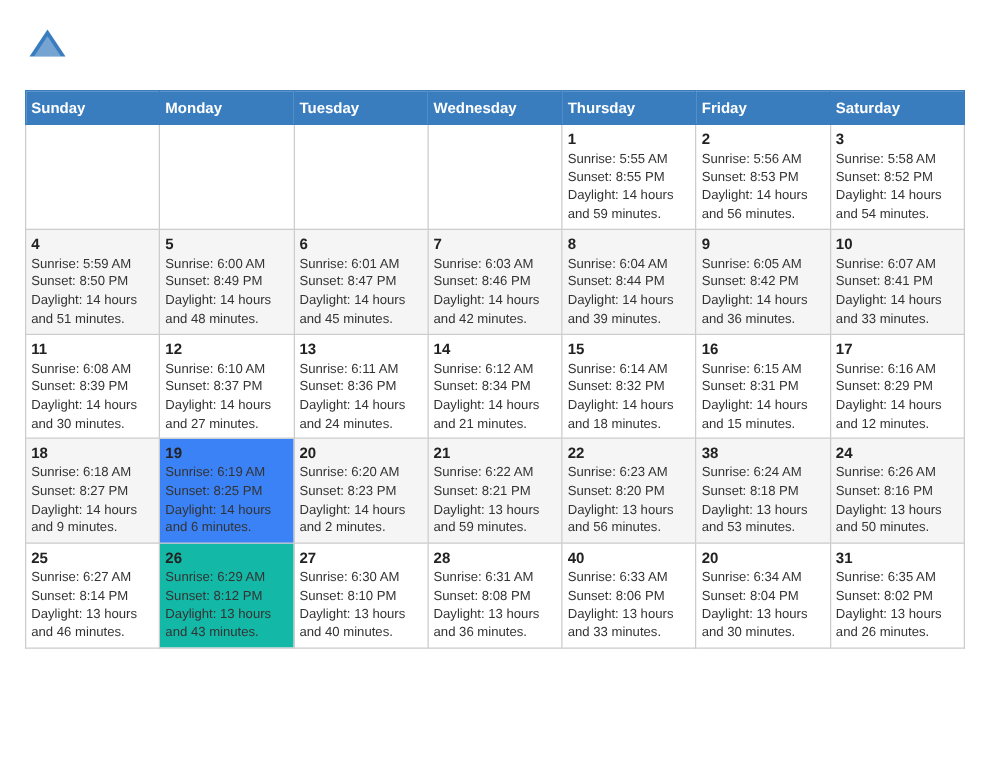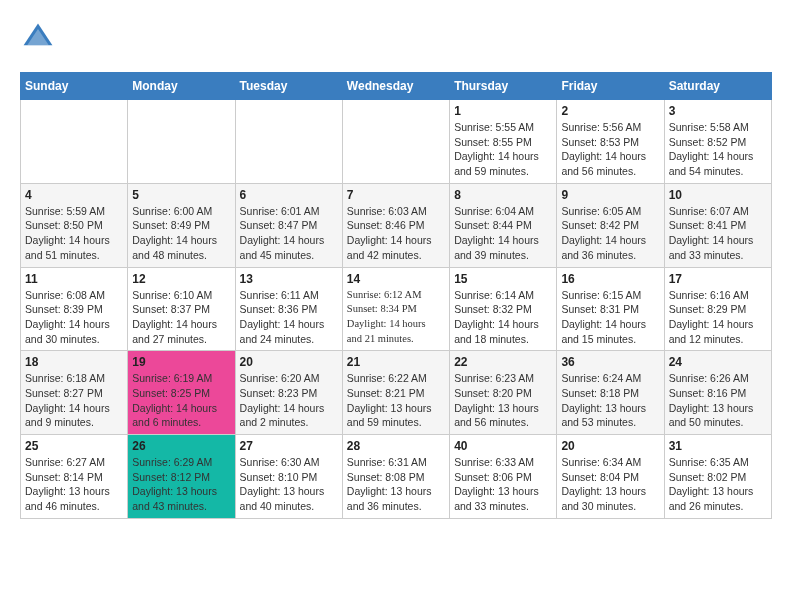--- a/index.html
+++ b/index.html
@@ -221,21 +221,21 @@
         </td>
         <td style="background: rgb(255, 255, 255);">
           <span class="day-num">13</span>
           <div class="day-info" style="white-space: pre-line;">Sunrise: 6:11 AM
 Sunset: 8:36 PM
 Daylight: 14 hours
 and 24 minutes.</div>
         </td>
         <td style="background: rgb(255, 255, 255);">
           <span class="day-num">14</span>
-          <div class="day-info" style="white-space: pre-line; font-family: Liberation Serif, serif;">Sunrise: 6:12 AM
+          <div class="day-info" style="white-space: pre-line;">Sunrise: 6:12 AM
 Sunset: 8:34 PM
 Daylight: 14 hours
 and 21 minutes.</div>
         </td>
         <td style="background: rgb(255, 255, 255);">
           <span class="day-num">15</span>
           <div class="day-info" style="white-space: pre-line;">Sunrise: 6:14 AM
 Sunset: 8:32 PM
 Daylight: 14 hours
 and 18 minutes.</div>
@@ -256,21 +256,21 @@
         </td>
       </tr>
       <tr>
         <td style="background: rgb(245, 245, 245);">
           <span class="day-num">18</span>
           <div class="day-info" style="white-space: pre-line;">Sunrise: 6:18 AM
 Sunset: 8:27 PM
 Daylight: 14 hours
 and 9 minutes.</div>
         </td>
-        <td style="background: #ec4899;">
+        <td style="background: #3b82f6;">
           <span class="day-num">19</span>
           <div class="day-info" style="white-space: pre-line;">Sunrise: 6:19 AM
 Sunset: 8:25 PM
 Daylight: 14 hours
 and 6 minutes.</div>
         </td>
         <td style="background: rgb(245, 245, 245);">
           <span class="day-num">20</span>
           <div class="day-info" style="white-space: pre-line;">Sunrise: 6:20 AM
 Sunset: 8:23 PM
@@ -285,21 +285,21 @@
 and 59 minutes.</div>
         </td>
         <td style="background: rgb(245, 245, 245);">
           <span class="day-num">22</span>
           <div class="day-info" style="white-space: pre-line;">Sunrise: 6:23 AM
 Sunset: 8:20 PM
 Daylight: 13 hours
 and 56 minutes.</div>
         </td>
         <td style="background: rgb(245, 245, 245);">
-          <span class="day-num">36</span>
+          <span class="day-num">38</span>
           <div class="day-info" style="white-space: pre-line;">Sunrise: 6:24 AM
 Sunset: 8:18 PM
 Daylight: 13 hours
 and 53 minutes.</div>
         </td>
         <td style="background: rgb(245, 245, 245);">
           <span class="day-num">24</span>
           <div class="day-info" style="white-space: pre-line;">Sunrise: 6:26 AM
 Sunset: 8:16 PM
 Daylight: 13 hours

